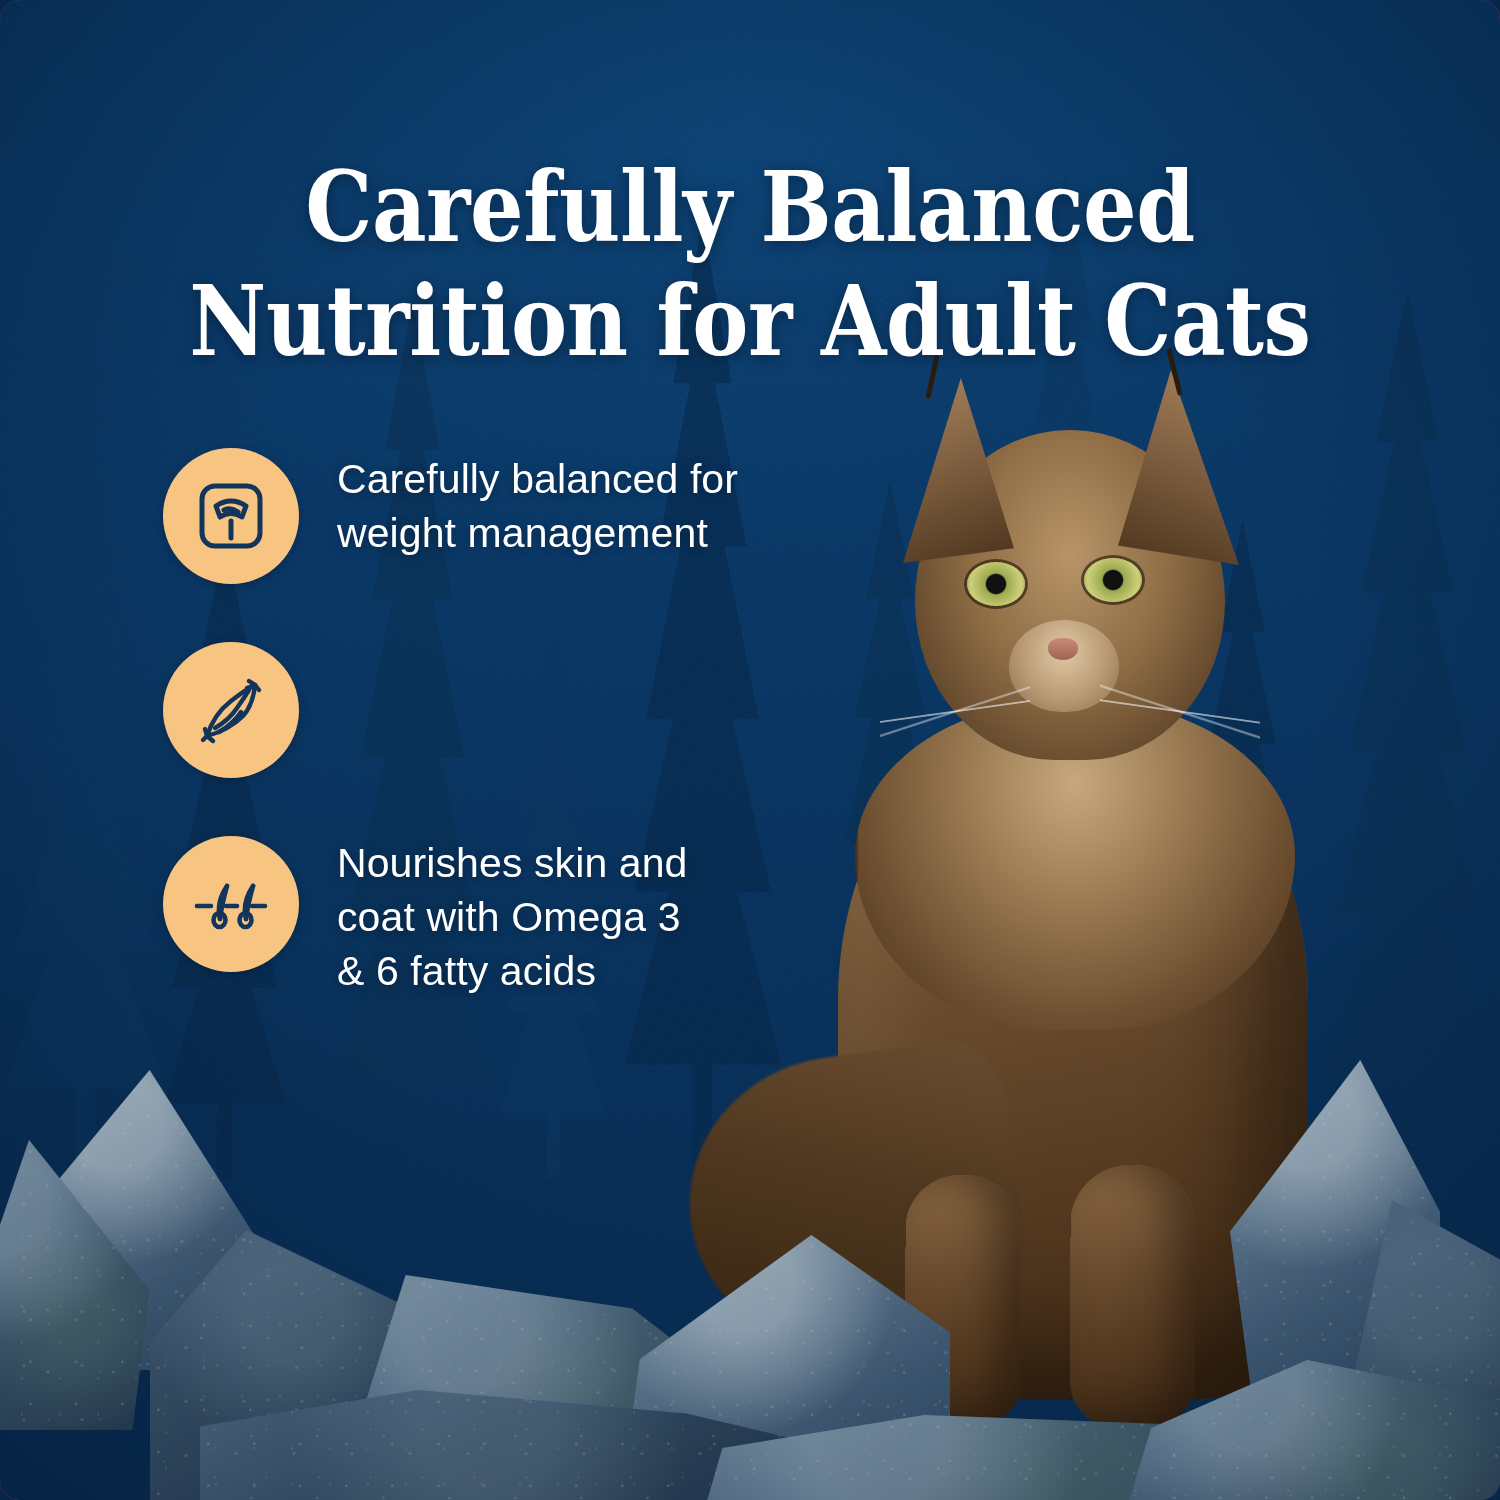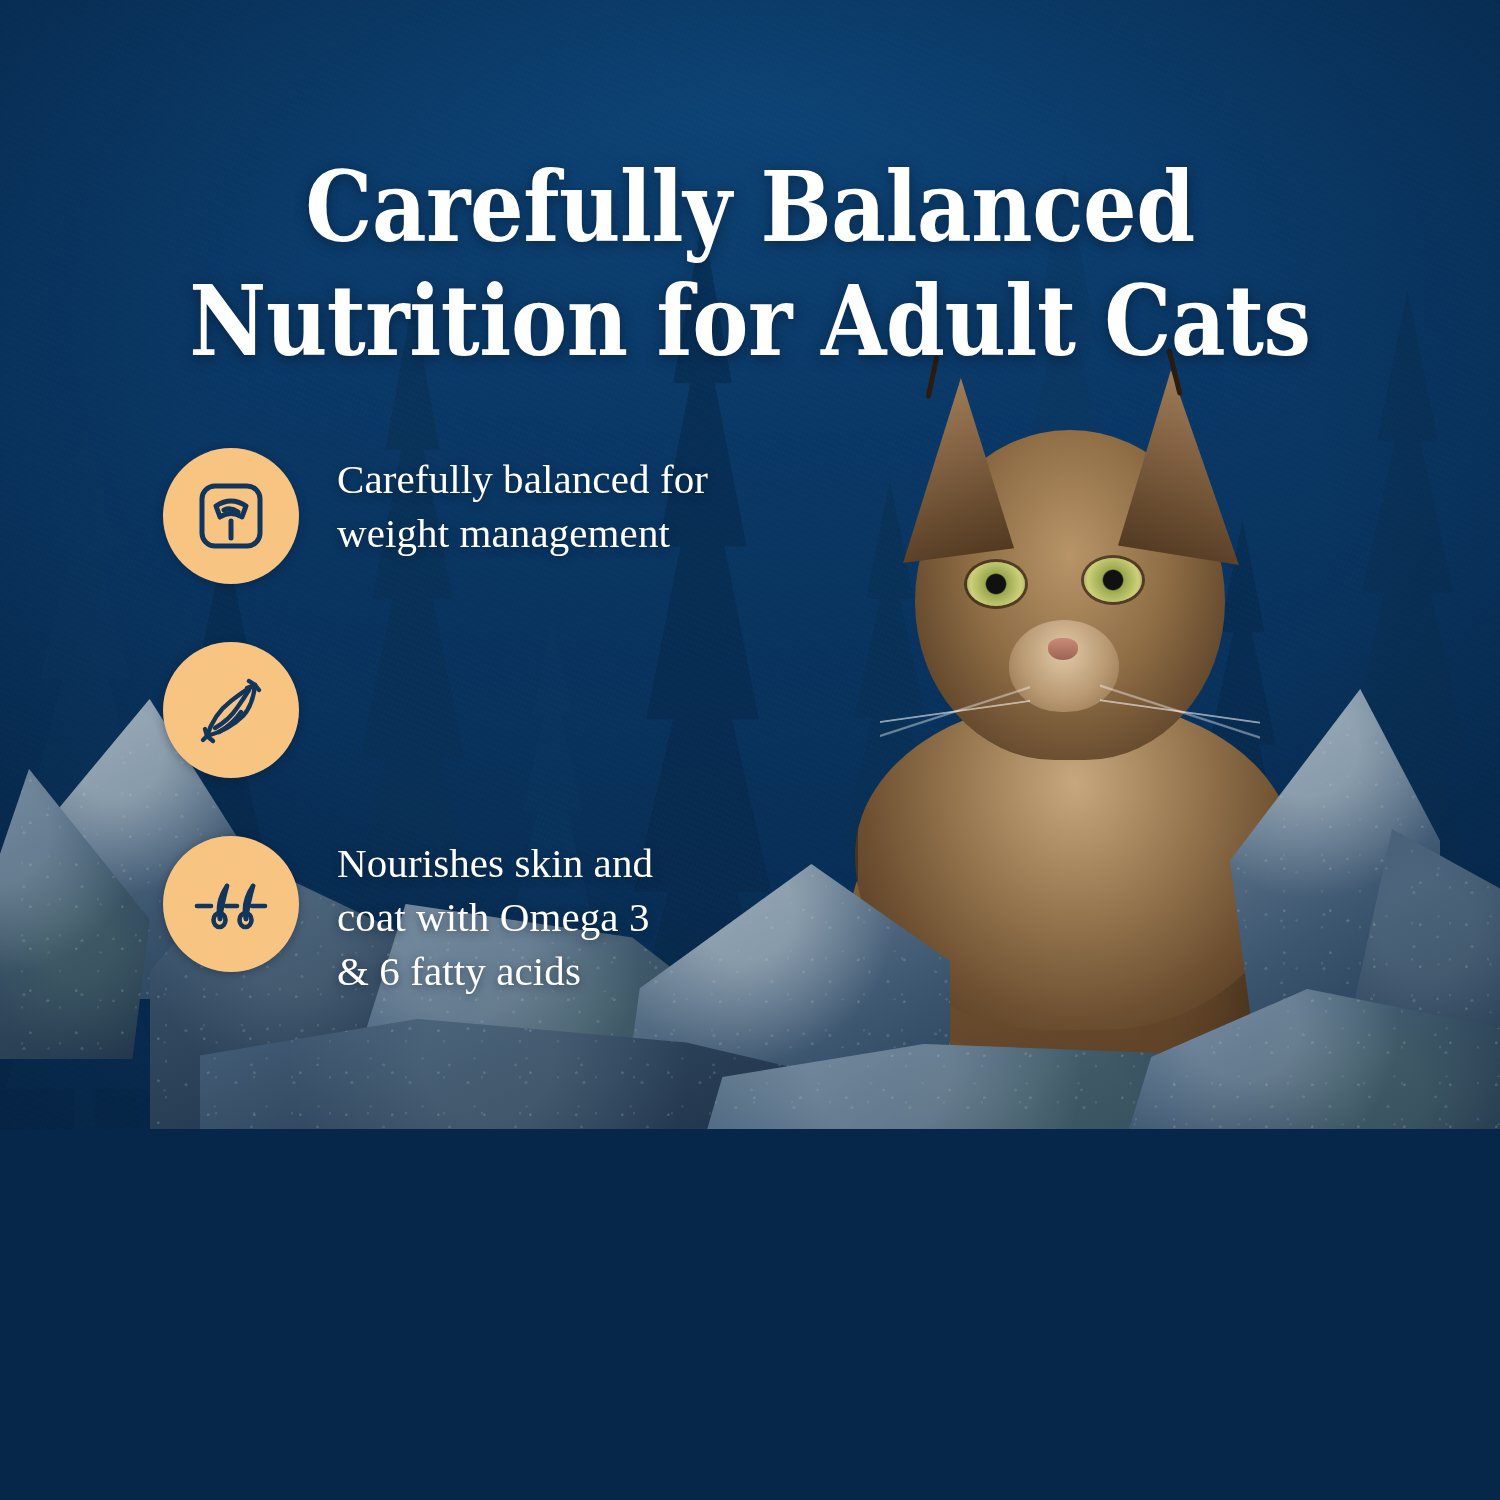--- a/index.html
+++ b/index.html
@@ -4,24 +4,25 @@
 <title>Carefully Balanced Nutrition for Adult Cats</title>
 <style>
   html, body {
     margin: 0;
     padding: 0;
     background: #07274a;
   }
   .stage {
     position: relative;
     width: 1500px;
-    height: 1129px;
+    height: 1500px;
     overflow: hidden;
     background: #ef4444;
     font-family: "Liberation Sans", sans-serif;
+    border-radius: 20px;
   }
 
   
   .bg-base {
     position: absolute;
     inset: 0;
     background:
       radial-gradient(ellipse 120% 70% at 50% 8%, #0d4476 0%, #0a3866 45%, #082f57 100%);
   }
   .bg-vignette {
@@ -136,21 +137,20 @@
   .feature-text {
     margin-left: 38px;
     color: #ffffff;
     font-size: 41px;
     line-height: 1.32;
     font-weight: 400;
     letter-spacing: .1px;
     text-shadow: 0 2px 8px rgba(4,24,46,.5);
     padding-top: 4px;
     white-space: pre-line;
-    font-family: Liberation Serif, serif;
   }
   .f2 .feature-text { padding-top: 0; }
   .f3 .feature-text { padding-top: 0; }
 </style>
 </head>
 <body>
 
 <div class="stage">
 
   <div class="bg-base"></div>

